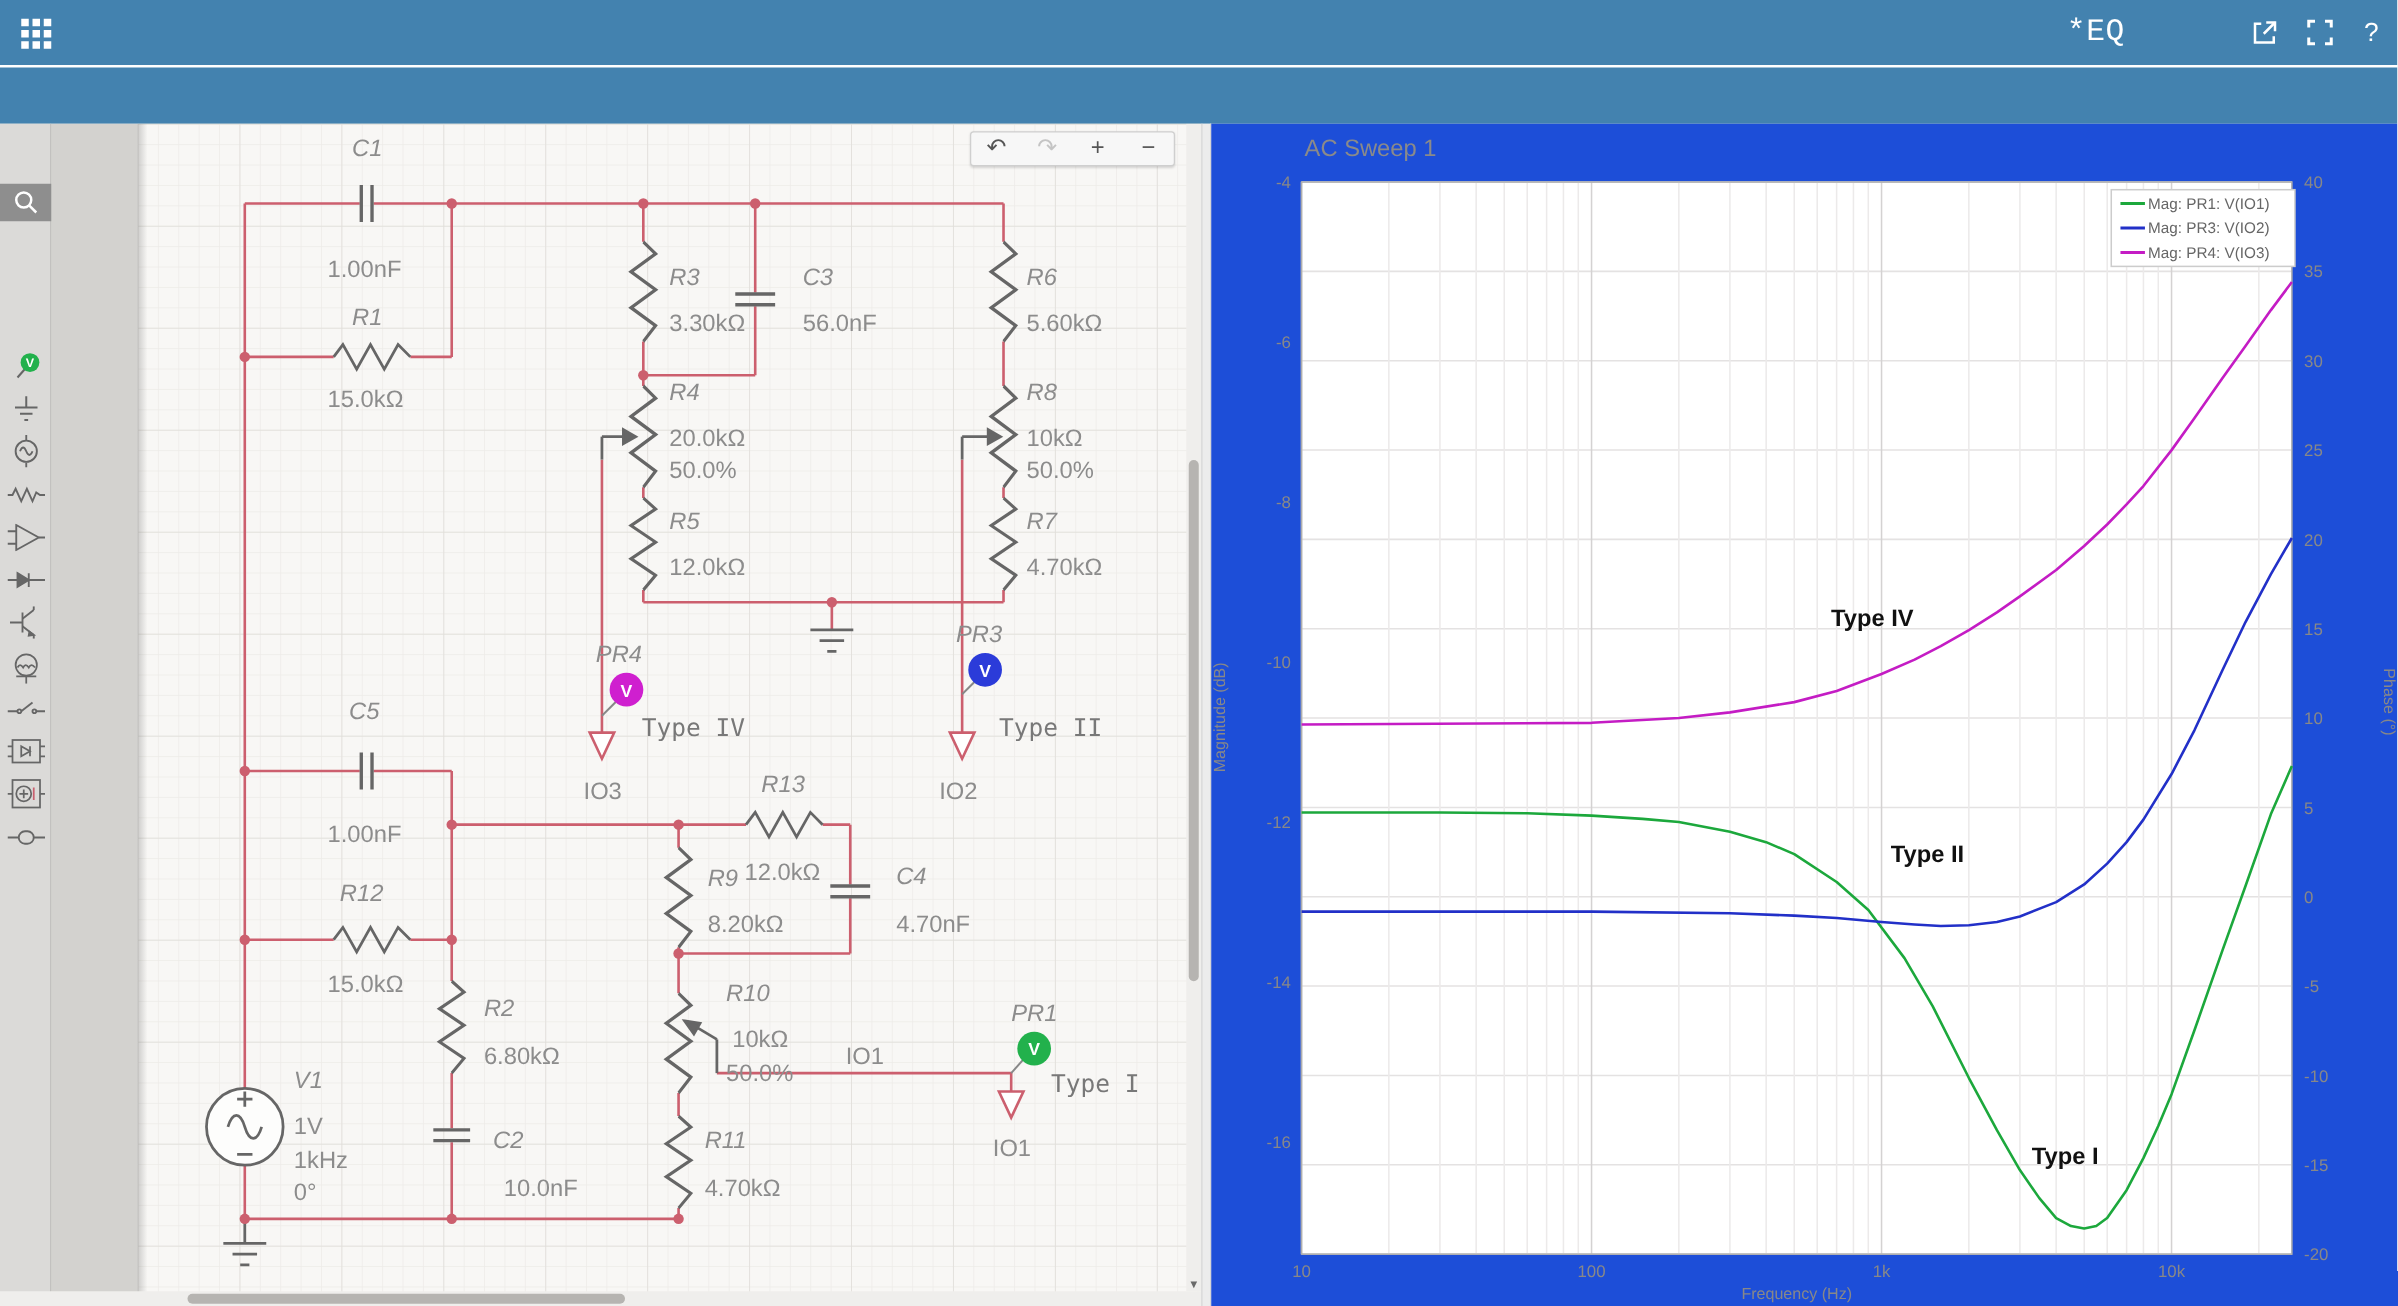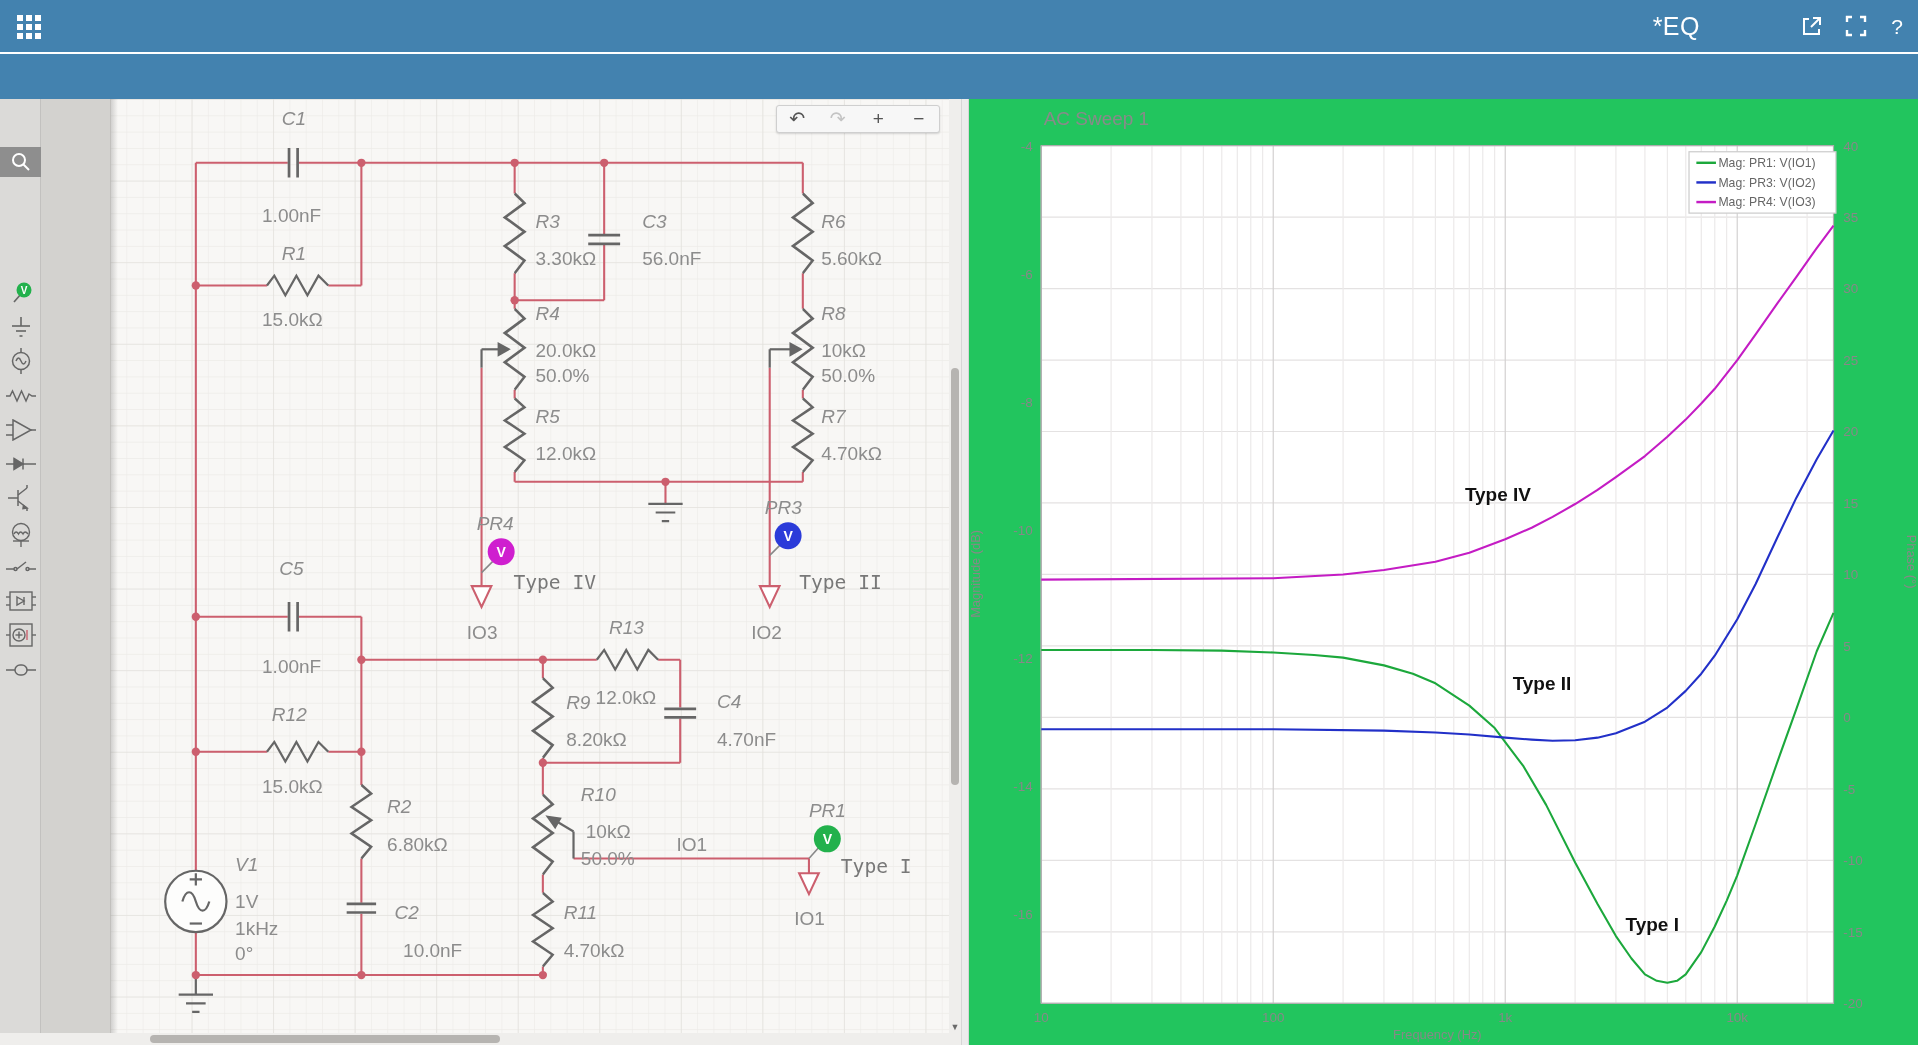--- a/index.html
+++ b/index.html
@@ -3,38 +3,38 @@
 <meta charset="utf-8">
 <style>
   html,body{margin:0;padding:0;background:#e8e8e8;font-family:"Liberation Sans",sans-serif;}
   .app{position:relative;width:1918px;height:1045px;overflow:hidden;background:#fff;}
   
   .row1{position:absolute;left:0;top:0;width:1918px;height:52px;background:#4382af;}
   .row2{position:absolute;left:0;top:54px;width:1918px;height:45px;background:#4382af;}
   .rowsep{position:absolute;left:0;top:52px;width:1918px;height:2px;background:#ffffff;}
   .apps-btn{position:absolute;left:16px;top:14px;width:26px;height:26px;cursor:pointer;}
   .title{position:absolute;left:0;top:0;width:1700px;height:52px;line-height:52px;text-align:right;
-         color:#fff;font-size:25px;letter-spacing:.5px;}
+         color:#fff;font-size:25px;letter-spacing:.5px;font-family:Liberation Mono, monospace;}
   .hicon{position:absolute;top:14px;width:26px;height:26px;color:#fff;cursor:pointer;}
   .hicon.help{font-size:21px;line-height:25px;text-align:center;}
   .r2icon{position:absolute;top:9px;color:#fff;}
   .playbtn{position:absolute;left:88px;top:67px;width:0;height:0;border-left:15px solid #fff;
            border-top:9px solid transparent;border-bottom:9px solid transparent;cursor:pointer;}
   .stopbtn{position:absolute;left:129px;top:68px;width:15px;height:15px;background:#a3bfd4;cursor:pointer;}
   .simdrop{position:absolute;left:165px;top:54px;height:45px;line-height:45px;color:#fff;font-size:17px;cursor:pointer;}
   .simdrop .caret{font-size:10px;margin-left:10px;vertical-align:2px;}
   .tab{position:absolute;top:54px;height:45px;line-height:45px;color:#fff;font-size:17px;cursor:pointer;}
   .tab .ticon{display:inline-block;vertical-align:-4px;margin-right:6px;}
   .tab.active{background:#fff;color:#3d7ba8;border-radius:3px 3px 0 0;padding:0 16px;}
   .gear{position:absolute;left:1880px;top:64px;cursor:pointer;}
   
   .content{position:absolute;left:0;top:99px;width:1918px;height:946px;}
   .schem-panel{position:absolute;left:0;top:0;width:961px;height:946px;background:#d3d2cf;overflow:hidden;}
   .divider{position:absolute;left:961px;top:0;width:8px;height:946px;background:#ececec;border-left:1px solid #d6d6d6;border-right:1px solid #d6d6d6;box-sizing:border-box;}
-  .graph-panel{position:absolute;left:969px;top:0;width:949px;height:946px;background:#22c55e;}
+  .graph-panel{position:absolute;left:969px;top:0;width:949px;height:946px;background:#1d4ed8;}
   
   .sidebar{position:absolute;left:0;top:0;width:41px;height:946px;background:#dbdad8;border-right:1px solid #c2c1bf;box-sizing:border-box;}
   .search-row{position:absolute;left:0;top:48px;width:41px;height:30px;background:#8e8e8e;cursor:pointer;}
   .tool{position:absolute;left:0;width:41px;height:30px;cursor:pointer;display:flex;align-items:center;justify-content:center;}
   
   .schem-svg{position:absolute;left:110px;top:0;}
   .canvas-shadow{position:absolute;left:110px;top:0;width:8px;height:946px;
       background:linear-gradient(90deg,rgba(90,90,90,.28),rgba(90,90,90,0));pointer-events:none;}
   .mini-toolbar{position:absolute;left:776px;top:6px;width:164px;height:28px;background:#f7f7f7;
       border:1px solid #cfcfcf;border-radius:3px;box-sizing:border-box;display:flex;box-shadow:0 1px 2px rgba(0,0,0,.15);}

